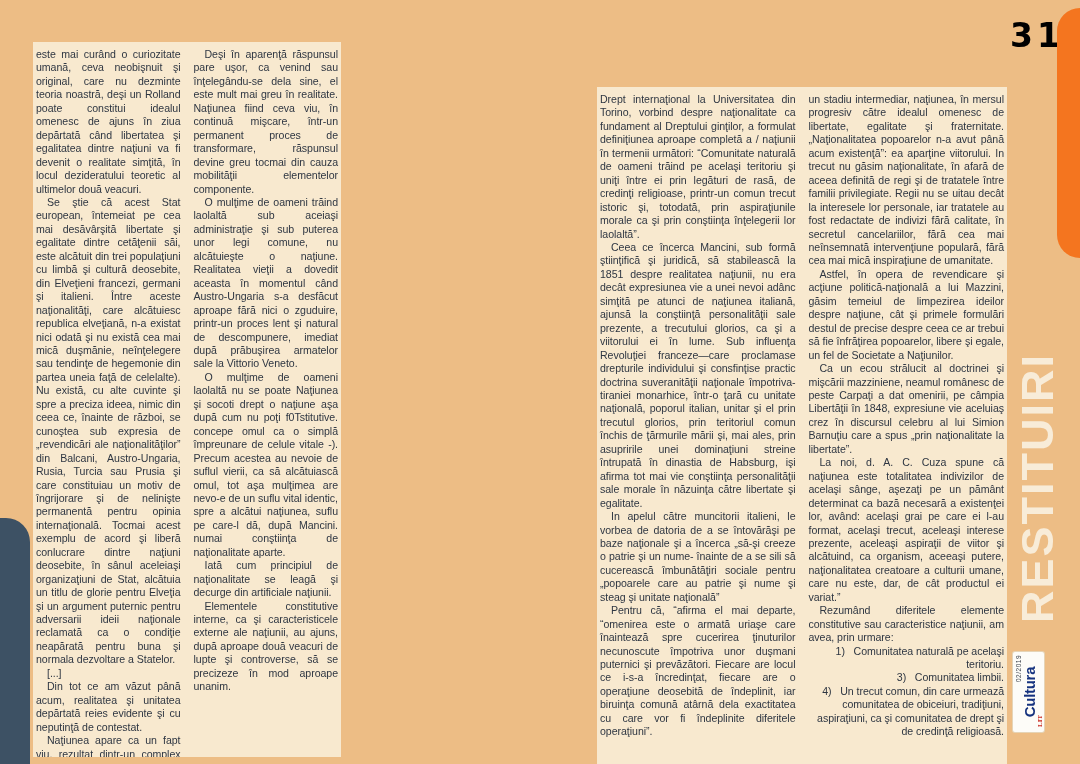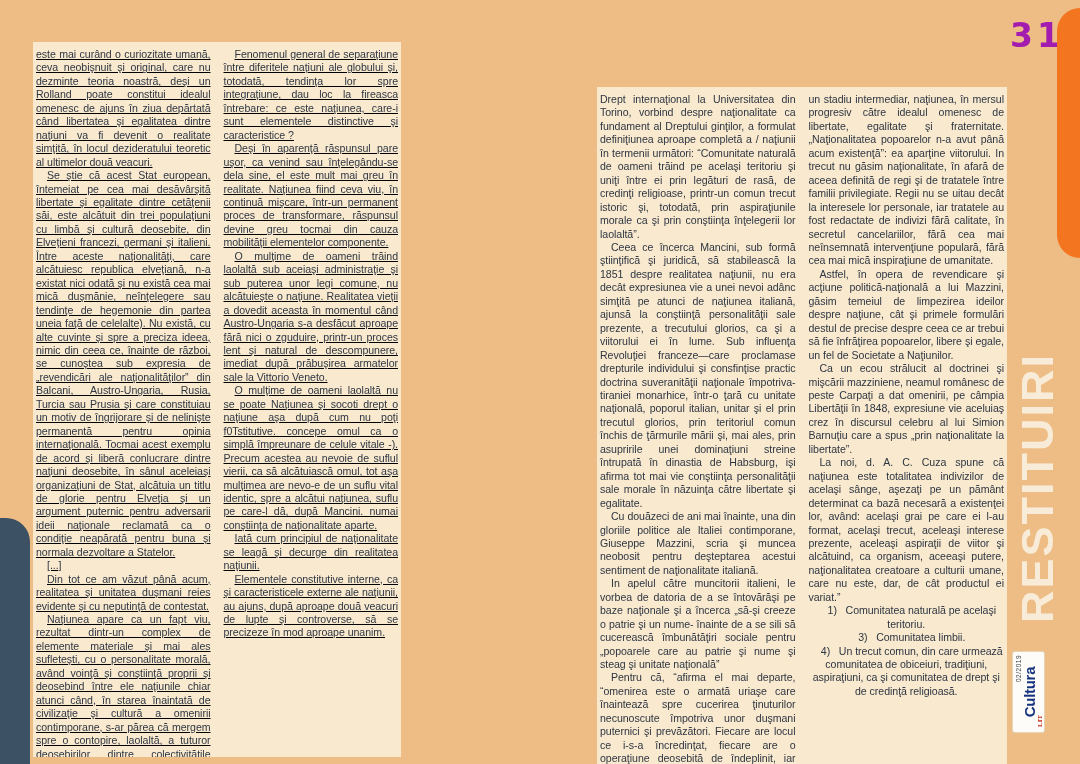--- a/index.html
+++ b/index.html
@@ -6,34 +6,34 @@
   .page{
     position:relative; width:1080px; height:764px; overflow:hidden;
     background:#edbd85;
     font-family:"Liberation Sans","DejaVu Sans",sans-serif;
   }
   .panel{
     position:absolute; top:42px; height:715px; background:#f8e9cf;
     display:flex; gap:13px; padding:6px 3px 4px 3px; box-sizing:border-box;
     overflow:hidden;
   }
-  .panel-left{ left:33px; width:368px;text-decoration:underline; }
+  .panel-left{ left:33px; width:308px; }
   .panel-right{ left:597px; width:410px;margin-top:45px; }
   .col{
     flex:1 1 0; min-width:0;
     color:#2e3642; font-size:10.6px; line-height:13.45px;
     text-align:justify; letter-spacing:-0.05px;
   }
   .col p{ margin:0; text-indent:11px; }
   .col p.cont{ text-indent:0; }
-  .col p.list{ text-align:center; }
+  .col p.list{ text-align:right; }
   .page-number{
     position:absolute; left:1010px; top:16px;
     font-family:"DejaVu Sans",sans-serif;
-    font-weight:900; font-size:33px; letter-spacing:4px; color:#a21caf;
+    font-weight:900; font-size:33px; letter-spacing:4px; color:#000000;
   }
   .orange-strip{
     position:absolute; right:0; top:8px; width:23px; height:250px;
     background:#f4751f; border-radius:23px 0 0 23px;
   }
   .section-vertical{
     position:absolute; right:16px; top:320px; height:336px;
     writing-mode:vertical-rl; transform:rotate(180deg);
     display:flex; align-items:center; justify-content:center;
     color:#f8ecd8; font-size:45px; font-weight:bold; letter-spacing:2px;
@@ -68,48 +68,47 @@
 </head>
 <body>
 
 <div class="page">
 
   <div class="panel panel-left">
     <div class="col">
       <p class="cont">este mai curând o curiozitate umană, ceva neobişnuit şi original, care nu dezminte teoria noastră, deşi un Rolland poate constitui idealul omenesc de ajuns în ziua depărtată când libertatea şi egalitatea dintre naţiuni va fi devenit o realitate simţită, în locul dezideratului teoretic al ultimelor două veacuri.</p>
       <p>Se ştie că acest Stat european, întemeiat pe cea mai desăvârşită libertate şi egalitate dintre cetăţenii săi, este alcătuit din trei populaţiuni cu limbă şi cultură deosebite, din Elveţieni francezi, germani şi italieni. Între aceste naţionalităţi, care alcătuiesc republica elveţiană, n-a existat nici odată şi nu există cea mai mică duşmănie, neînţelegere sau tendinţe de hegemonie din partea uneia faţă de celelalte). Nu există, cu alte cuvinte şi spre a preciza ideea, nimic din ceea ce, înainte de război, se cunoştea sub expresia de „revendicări ale naţionalităţilor” din Balcani, Austro-Ungaria, Rusia, Turcia sau Prusia şi care constituiau un motiv de îngrijorare şi de nelinişte permanentă pentru opinia internaţională. Tocmai acest exemplu de acord şi liberă conlucrare dintre naţiuni deosebite, în sânul aceleiaşi organizaţiuni de Stat, alcătuia un titlu de glorie pentru Elveţia şi un argument puternic pentru adversarii ideii naţionale reclamată ca o condiţie neapărată pentru buna şi normala dezvoltare a Statelor.</p>
       <p>[...]</p>
-      <p>Din tot ce am văzut până acum, realitatea şi unitatea duşmani reies evidente şi cu neputinţă de contestat.</p>
+      <p>Din tot ce am văzut până acum, realitatea şi unitatea depărtată reies evidente şi cu neputinţă de contestat.</p>
       <p>Naţiunea apare ca un fapt viu, rezultat dintr-un complex de elemente materiale şi mai ales sufleteşti, cu o personalitate morală, având voinţă şi conştiinţă proprii şi deosebind între ele naţiunile chiar atunci când, în starea înaintată de civilizaţie şi cultură a omenirii contimporane, s-ar părea că mergem spre o contopire, laolaltă, a tuturor deosebirilor dintre colectivităţile umane.</p>
     </div>
     <div class="col">
-      <p>Fenomenul general de separaţiune între diferitele naţiuni ale globului şi, totodată, tendinţa lor spre integraţiune, dau loc la fireasca întrebare: ce este naţiunea, care-i sunt elementele distinctive şi caracteristice ?</p>
       <p>Deşi în aparenţă răspunsul pare uşor, ca venind sau înţelegându-se dela sine, el este mult mai greu în realitate. Naţiunea fiind ceva viu, în continuă mişcare, într-un permanent proces de transformare, răspunsul devine greu tocmai din cauza mobilităţii elementelor componente.</p>
       <p>O mulţime de oameni trăind laolaltă sub aceiaşi administraţie şi sub puterea unor legi comune, nu alcătuieşte o naţiune. Realitatea vieţii a dovedit aceasta în momentul când Austro-Ungaria s-a desfăcut aproape fără nici o zguduire, printr-un proces lent şi natural de descompunere, imediat după prăbuşirea armatelor sale la Vittorio Veneto.</p>
       <p>O mulţime de oameni laolaltă nu se poate Naţiunea şi socoti drept o naţiune aşa după cum nu poţi f0Tstitutive. concepe omul ca o simplă împreunare de celule vitale -). Precum acestea au nevoie de suflul vierii, ca să alcătuiască omul, tot aşa mulţimea are nevo-e de un suflu vital identic, spre a alcătui naţiunea, suflu pe care-l dă, după Mancini. numai conştiinţa de naţionalitate aparte.</p>
-      <p>Iată cum principiul de naţionalitate se leagă şi decurge din realitatea naţiunii.</p>
+      <p>Iată cum principiul de naţionalitate se leagă şi decurge din artificiale naţiunii.</p>
       <p>Elementele constitutive interne, ca şi caracteristicele externe ale naţiunii, au ajuns, după aproape două veacuri de lupte şi controverse, să se precizeze în mod aproape unanim.</p>
 
     </div>
   </div>
 
   <div class="panel panel-right">
     <div class="col">
       <p class="cont">Drept internaţional la Universitatea din Torino, vorbind despre naţionalitate ca fundament al Dreptului ginţilor, a formulat definiţiunea aproape completă a / naţiunii în termenii următori: “Comunitate naturală de oameni trăind pe acelaşi teritoriu şi uniţi între ei prin legături de rasă, de credinţi religioase, printr-un comun trecut istoric şi, totodată, prin aspiraţiunile morale ca şi prin conştiinţa înţelegerii lor laolaltă”.</p>
       <p>Ceea ce încerca Mancini, sub formă ştiinţifică şi juridică, să stabilească la 1851 despre realitatea naţiunii, nu era decât expresiunea vie a unei nevoi adânc simţită pe atunci de naţiunea italiană, ajunsă la conştiinţă personalităţii sale prezente, a trecutului glorios, ca şi a viitorului ei în lume. Sub influenţa Revoluţiei franceze—care proclamase drepturile individului şi consfinţise practic doctrina suveranităţii naţionale împotriva- tiraniei monarhice, într-o ţară cu unitate naţională, poporul italian, unitar şi el prin trecutul glorios, prin teritoriul comun închis de ţărmurile mării şi, mai ales, prin asupririle unei dominaţiuni streine întrupată în dinastia de Habsburg, işi afirma tot mai vie conştiinţa personalităţii sale morale în năzuinţa către libertate şi egalitate.</p>
-      <p>Cu douăzeci de ani mai înainte, una din gloriile politice ale Italiei contimporane, Giuseppe Mazzini, scria şi muncea neobosit pentru deşteptarea acestui sentiment de naţionalitate italiană.</p>
       <p>In apelul către muncitorii italieni, le vorbea de datoria de a se întovărăşi pe baze naţionale şi a încerca „să-şi creeze o patrie şi un nume- înainte de a se sili să cucerească îmbunătăţiri sociale pentru „popoarele care au patrie şi nume şi steag şi unitate naţională”</p>
       <p>Pentru că, “afirma el mai departe, “omenirea este o armată uriaşe care înaintează spre cucerirea ţinuturilor necunoscute împotriva unor duşmani puternici şi prevăzători. Fiecare are locul ce i-s-a încredinţat, fiecare are o operaţiune deosebită de îndeplinit, iar biruinţa comună atârnă dela exactitatea cu care vor fi îndeplinite diferitele operaţiuni”.</p>
 
     </div>
     <div class="col">
       <p class="cont">un stadiu intermediar, naţiunea, în mersul progresiv către idealul omenesc de libertate, egalitate şi fraternitate. „Naţionalitatea popoarelor n-a avut până acum existenţă”: ea aparţine viitorului. In trecut nu găsim naţionalitate, în afară de aceea definită de regi şi de tratatele între familii privilegiate. Regii nu se uitau decât la interesele lor personale, iar tratatele au fost redactate de indivizi fără calitate, în secretul cancelariilor, fără cea mai neînsemnată intervenţiune populară, fără cea mai mică inspiraţiune de umanitate.</p>
       <p>Astfel, în opera de revendicare şi acţiune politică-naţională a lui Mazzini, găsim temeiul de limpezirea ideilor despre naţiune, cât şi primele formulări destul de precise despre ceea ce ar trebui să fie înfrăţirea popoarelor, libere şi egale, un fel de Societate a Naţiunilor.</p>
       <p>Ca un ecou strălucit al doctrinei şi mişcării mazziniene, neamul românesc de peste Carpaţi a dat omenirii, pe câmpia Libertăţii în 1848, expresiune vie aceluiaş crez în discursul celebru al lui Simion Barnuţiu care a spus „prin naţionalitate la libertate”.</p>
       <p>La noi, d. A. C. Cuza spune că naţiunea este totalitatea indivizilor de acelaşi sânge, aşezaţi pe un pământ determinat ca bază necesară a existenţei lor, având: acelaşi grai pe care ei l-au format, acelaşi trecut, aceleaşi interese prezente, aceleaşi aspiraţii de viitor şi alcătuind, ca organism, aceeaşi putere, naţionalitatea creatoare a culturii umane, care nu este, dar, de cât productul ei variat.”</p>
+      <p>Rezumând diferitele elemente constitutive sau caracteristice naţiunii, am avea, prin urmare:</p>
       <p class="list">1)&nbsp;&nbsp;&nbsp;Comunitatea naturală pe acelaşi teritoriu.</p>
       <p class="list">3)&nbsp;&nbsp;&nbsp;Comunitatea limbii.</p>
       <p class="list">4)&nbsp;&nbsp;&nbsp;Un trecut comun, din care urmează comunitatea de obiceiuri, tradiţiuni, aspiraţiuni, ca şi comunitatea de drept şi de credinţă religioasă.</p>
     </div>
   </div>
 
   <div class="page-number">31</div>
 
   <div class="orange-strip"></div>
 

